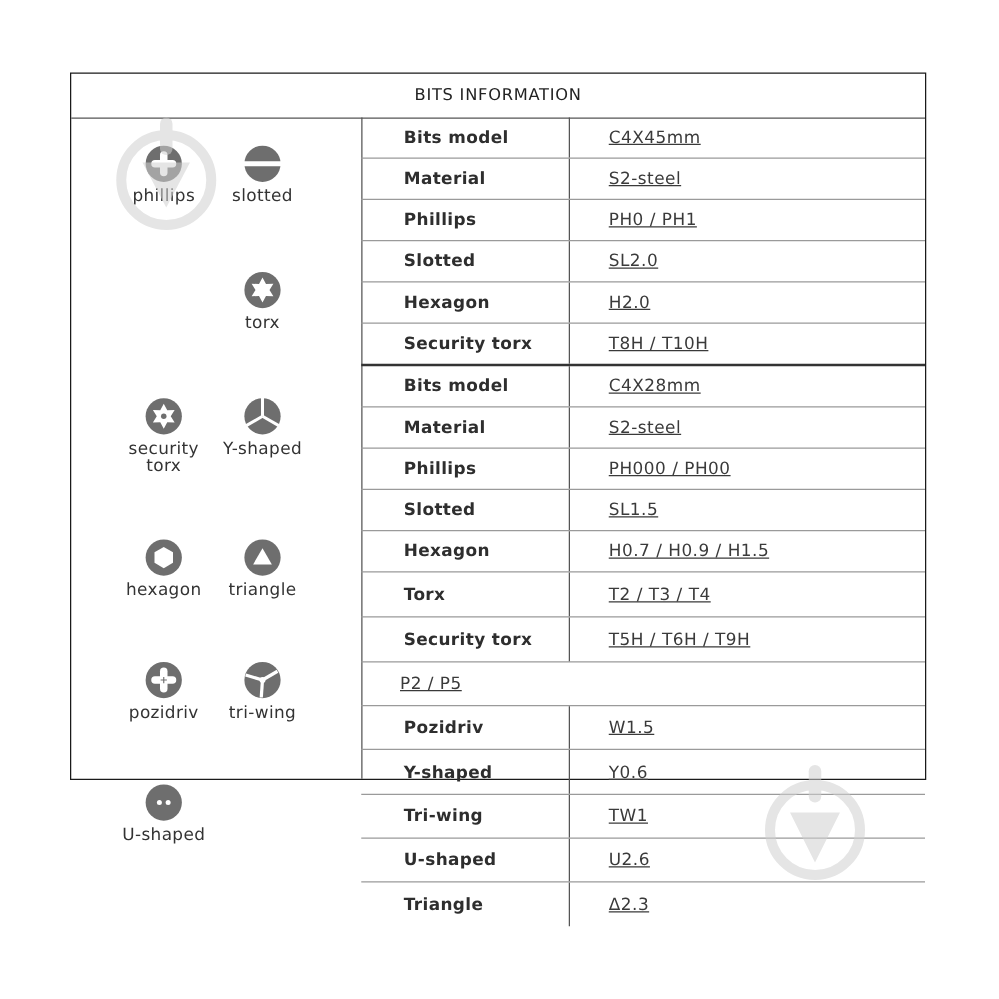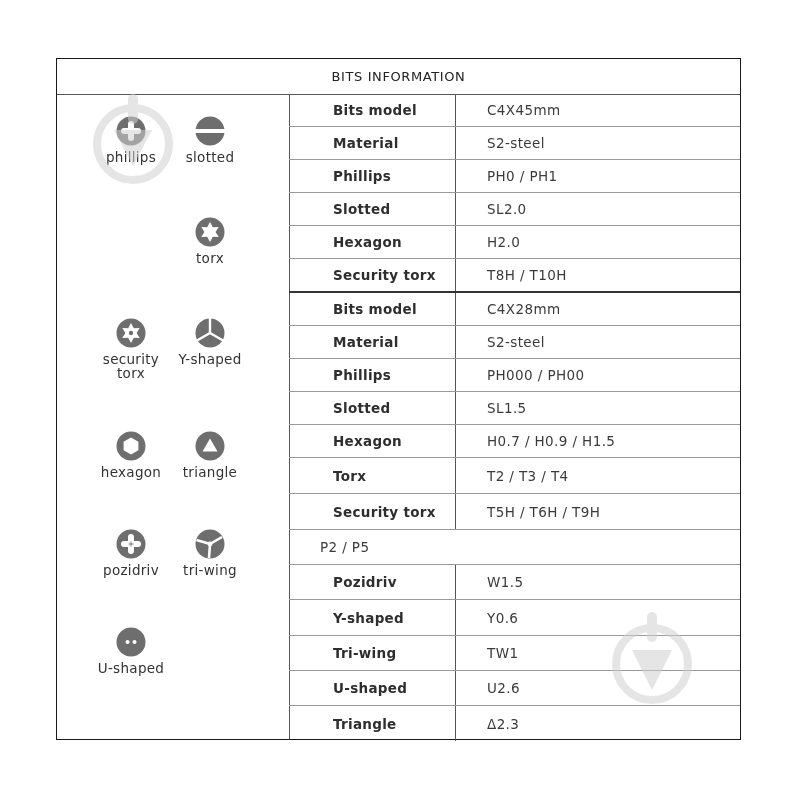--- a/index.html
+++ b/index.html
@@ -1,36 +1,36 @@
 <!DOCTYPE html>
 <html><head>
 <meta charset="utf-8">
 <style>
   html, body { margin:0; padding:0; background:#ffffff; }
   body { width:799px; height:799px; position:relative; overflow:hidden;
          font-family:"DejaVu Sans", sans-serif; color:#2a2a2a; }
-  .frame { position:absolute; left:56px; top:58px; width:685px; height:682px;
+  .frame { position:absolute; left:56px; top:58px; width:685px; height:566px;
            border:1.5px solid #1a1a1a; box-sizing:border-box; }
   .title { position:absolute; left:0; top:0; width:100%; height:35px;
            border-bottom:1.5px solid #555; display:flex; align-items:center;
            justify-content:center; font-size:13px; letter-spacing:0.6px; color:#222; }
   .left { position:absolute; left:0; top:35px; width:232px; bottom:0;
           border-right:1.5px solid #555; }
   .icon-cell { position:absolute; width:100px; text-align:center; }
   .icon-cell svg { display:block; margin:0 auto; }
   .icon-label { font-size:13.5px; color:#333; margin-top:4px; line-height:14px; letter-spacing:0.3px; }
   .table { position:absolute; left:232px; top:35px; right:0; bottom:0; }
   .row { position:absolute; left:0; right:0; border-bottom:1px solid #9a9a9a;
          display:flex; align-items:center; box-sizing:border-box; }
   .row.group-end { border-bottom:2px solid #333; }
   .row.last { border-bottom:none; }
-  .cell-k { width:167px; padding-left:44px; box-sizing:border-box; font-size:13.5px;
+  .cell-k { width:167px; padding-left:34px; box-sizing:border-box; font-size:13.5px;
             font-weight:bold; color:#2e2e2e; height:100%; display:flex; align-items:center;
             border-right:1.5px solid #555; letter-spacing:0.3px; }
-  .cell-v { padding-left:31px; font-size:13.5px; color:#3a3a3a; letter-spacing:0.4px; }
+  .cell-v { padding-left:31px; font-size:13.5px; color:#3a3a3a; letter-spacing:0.4px;text-decoration:underline; }
   .watermark { position:absolute; pointer-events:none; opacity:0.55; }
 </style>
 </head>
 <body>
 
 <div class="frame">
   <div class="title">BITS INFORMATION</div>
 
   <div class="left">
 

